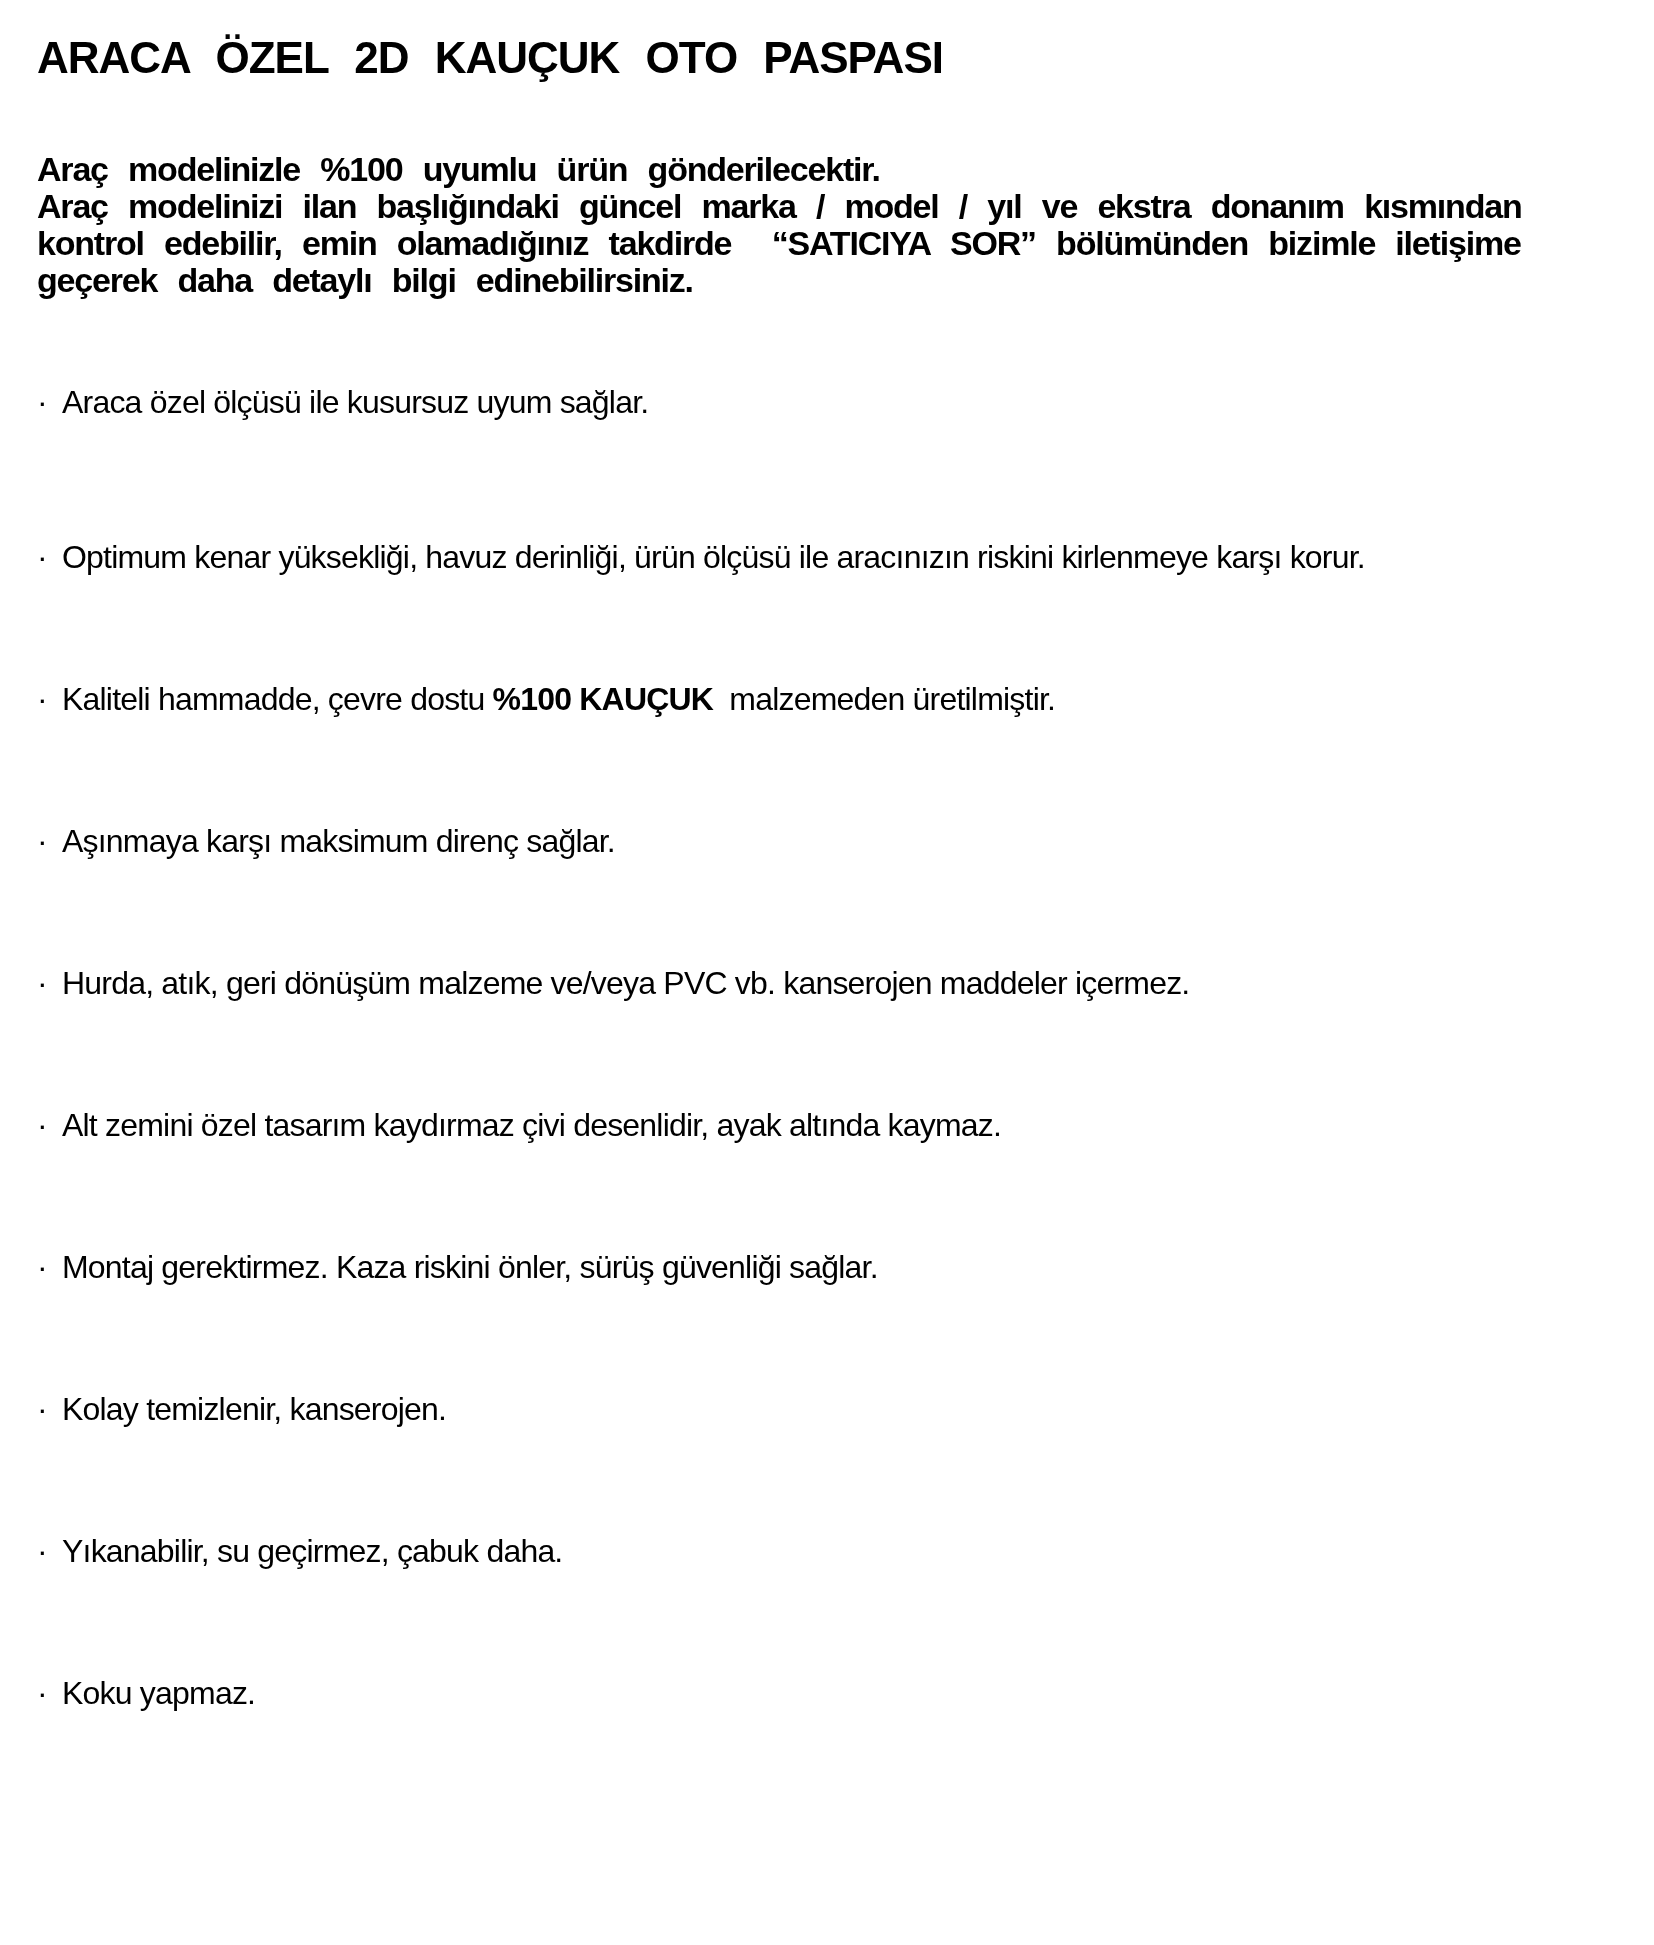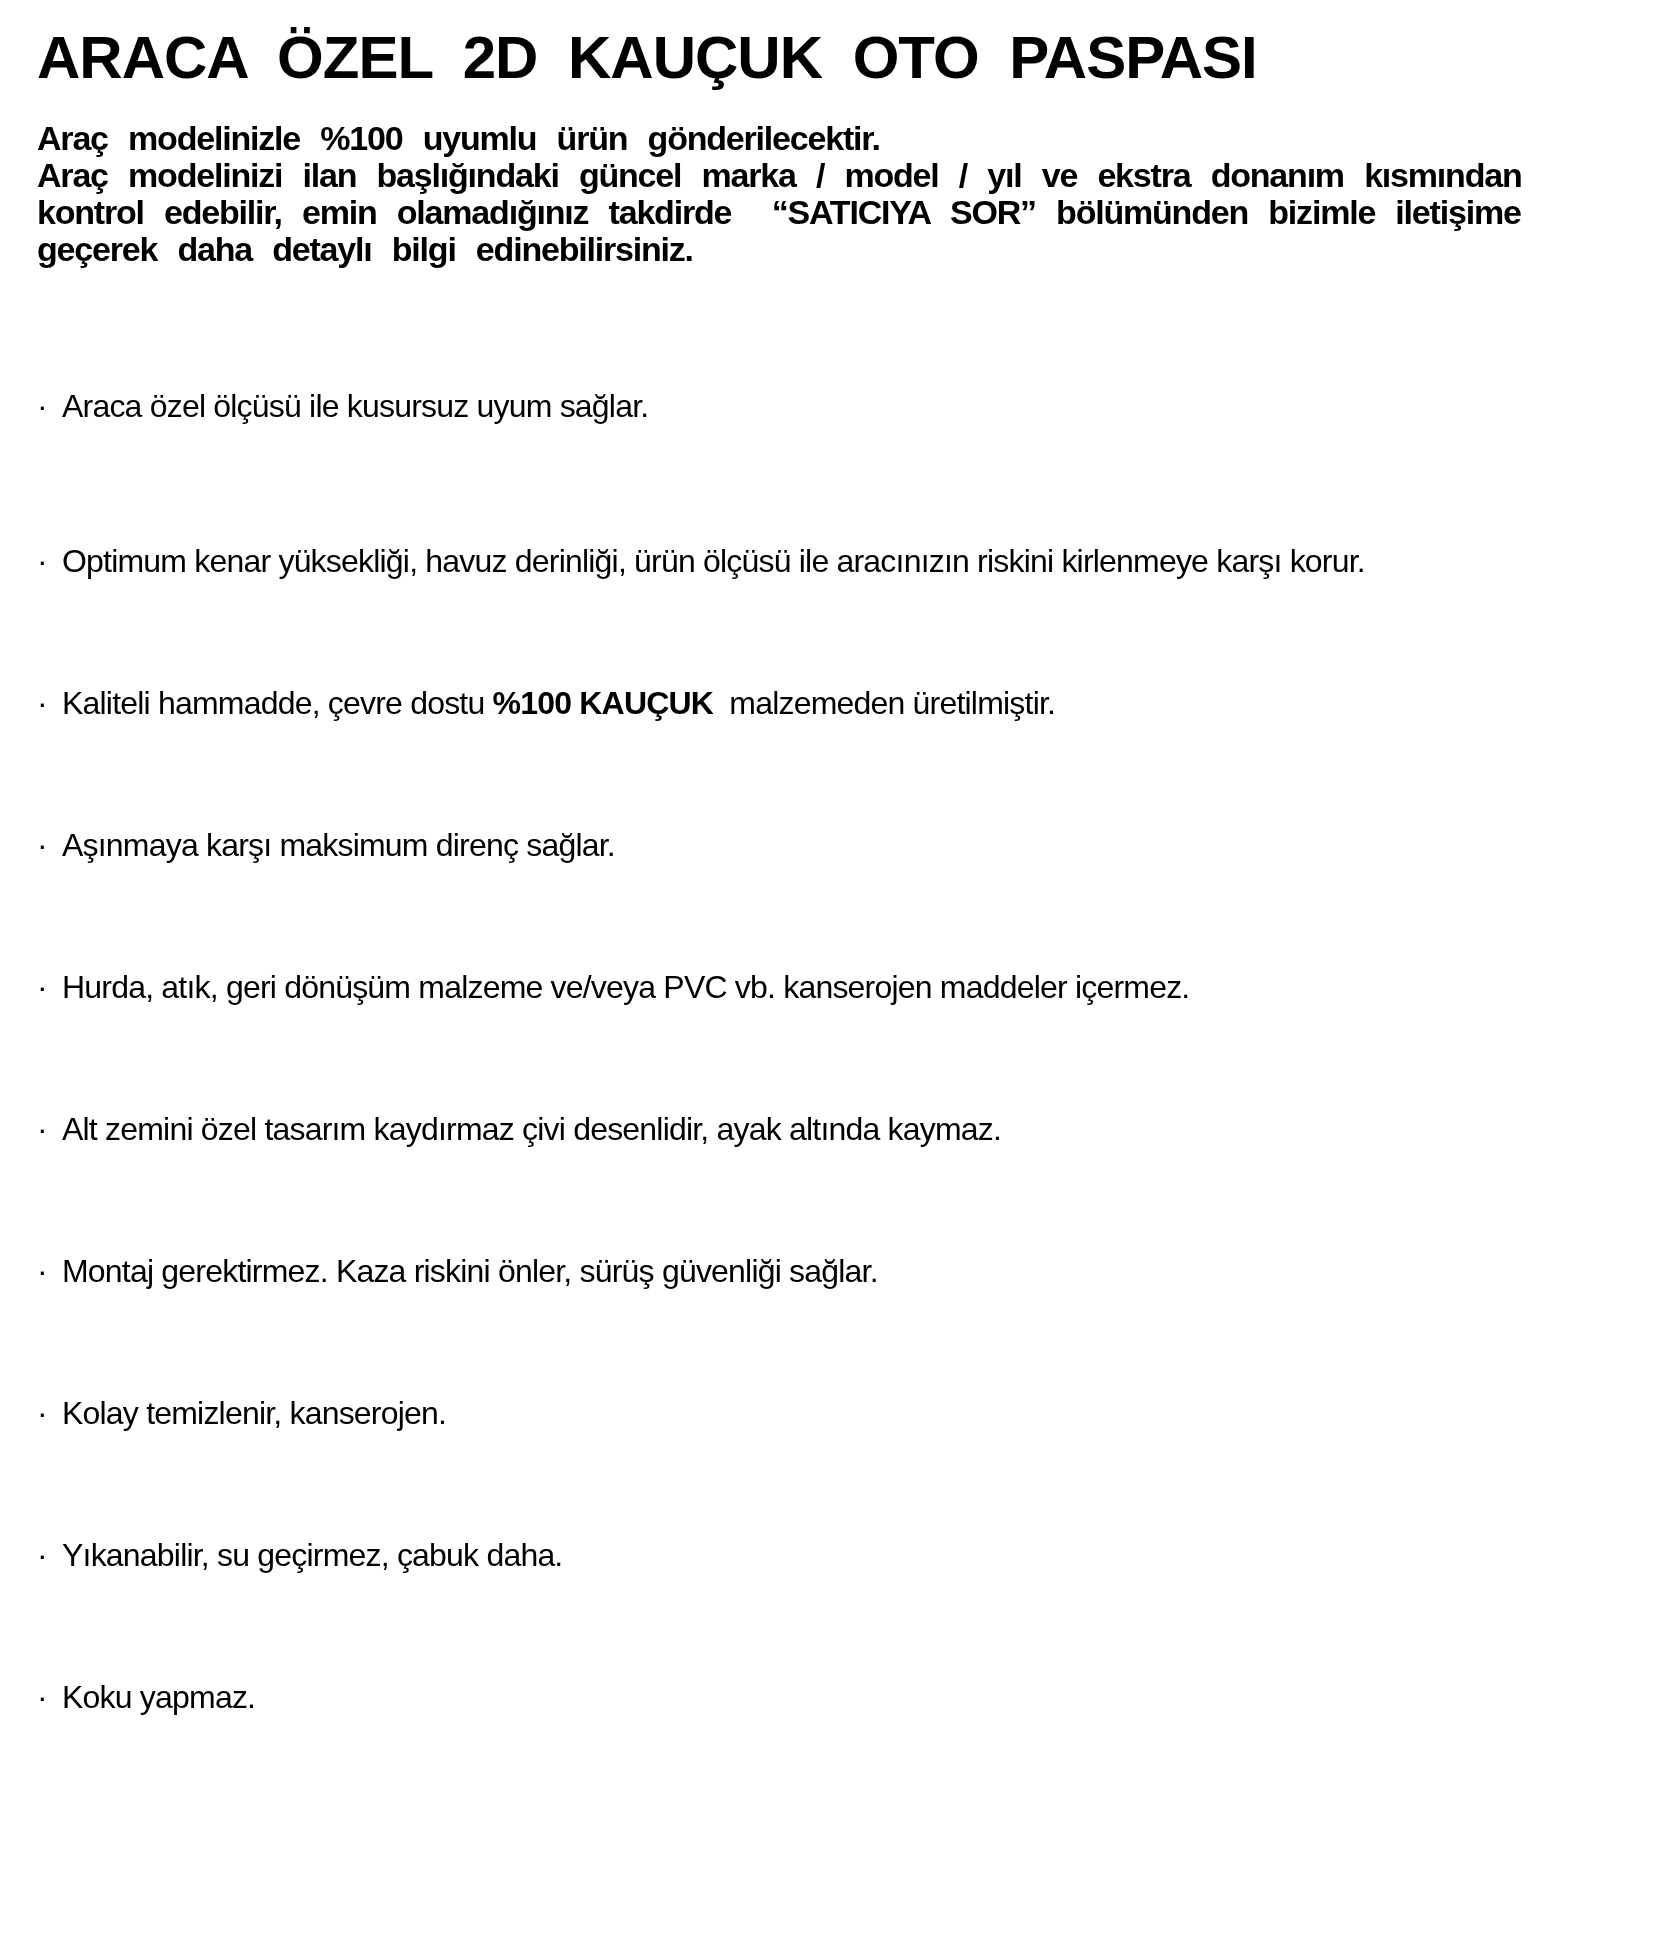--- a/index.html
+++ b/index.html
@@ -9,40 +9,40 @@
     height: 1945px;
     overflow: hidden;
     background: #ffffff;
     color: #000000;
     font-family: "Liberation Sans", "DejaVu Sans", sans-serif;
   }
   .doc {
     padding: 30px 28px 0 37px;
   }
   .title {
-    font-size: 60px;
+    font-size: 44px;
     font-weight: 700;
     letter-spacing: -1px;
     word-spacing: 15px;
     line-height: 56px;
     white-space: nowrap;
-    margin-bottom: 33px;
+    margin-bottom: 64px;
   }
   .intro {
     font-size: 34px;
     font-weight: 700;
     letter-spacing: -1.2px;
     word-spacing: 12px;
     line-height: 38px;
   }
   .intro-1 { }
   .intro-2 {
     white-space: pre-line;
     line-height: 37px;
-    margin-bottom: 119px;
+    margin-bottom: 84px;
   }
   .features {
     list-style: none;
   }
   .feature {
     display: flex;
     align-items: flex-start;
     font-size: 32px;
     letter-spacing: -0.8px;
     line-height: 38px;

